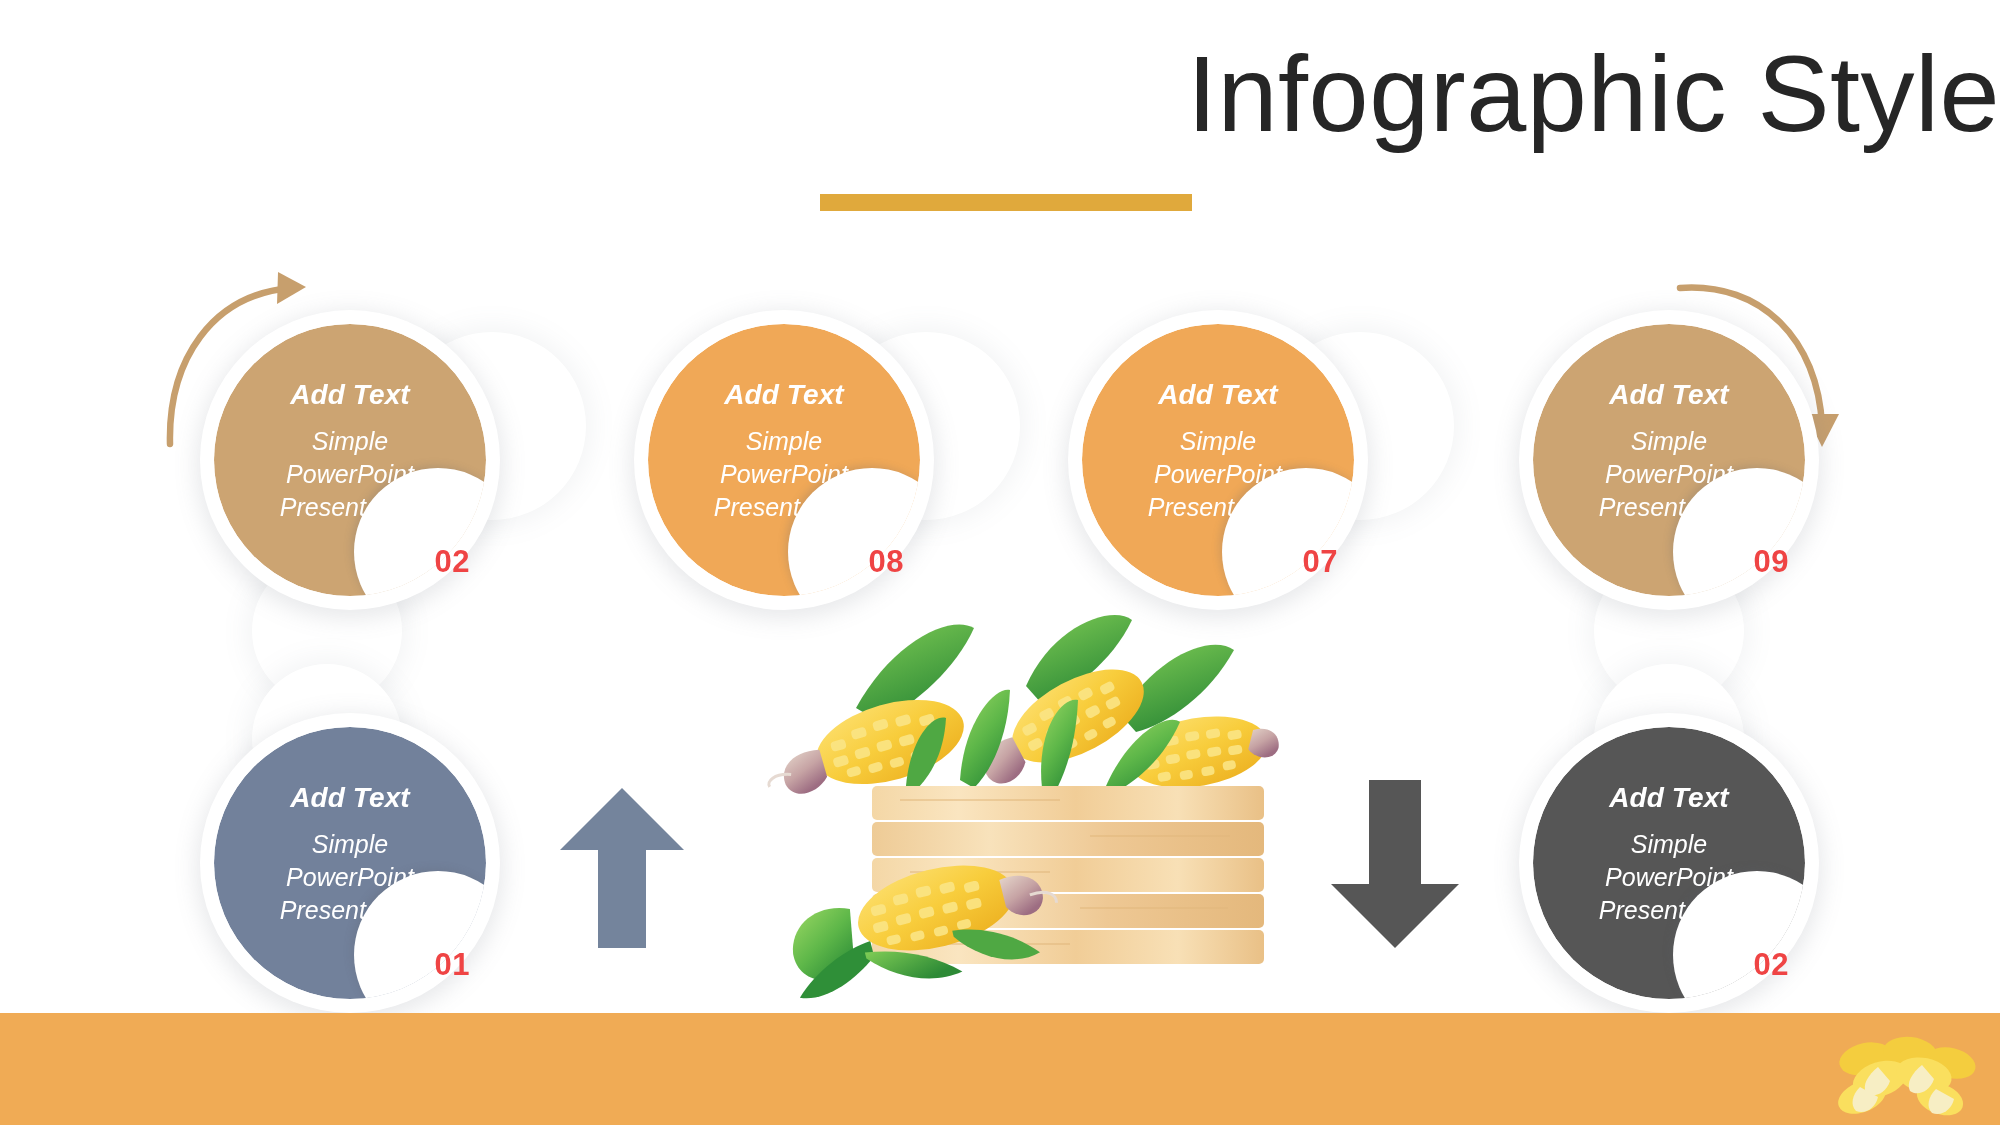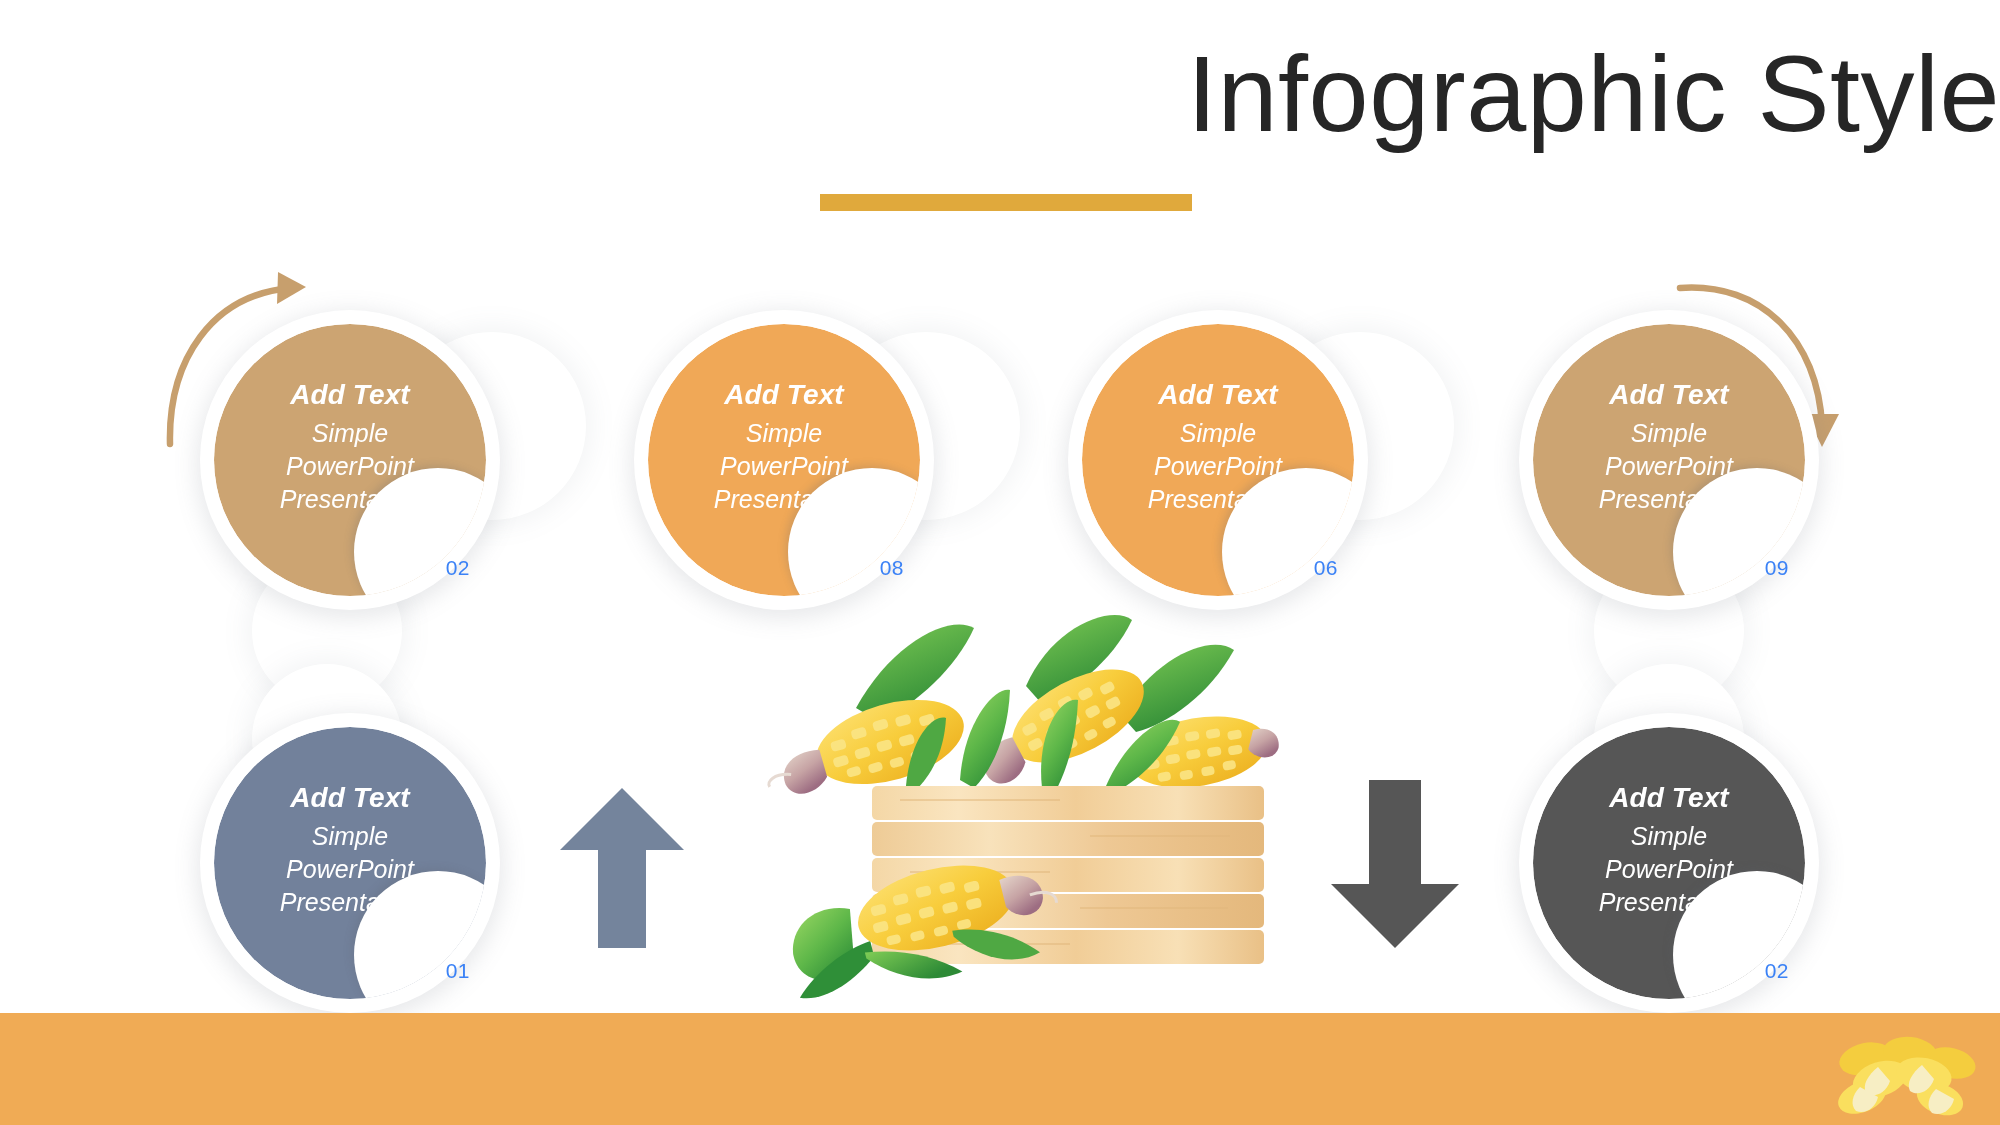--- a/index.html
+++ b/index.html
@@ -89,29 +89,29 @@
   .step-title {
     font-size:28px;
     font-weight:bold;
     line-height:1.24;
     letter-spacing:0.1px;
   }
   .step-sub {
     font-size:25px;
     font-weight:400;
     line-height:1.32;
-    margin-top:4px;
+    margin-top:12px;
   }
   .step-num {
     position:absolute;
     z-index:5;
     right:30px; bottom:30px;
-    font-size:21px;
-    font-weight:normal;
-    color:#3b82f6;
+    font-size:31px;
+    font-weight:bold;
+    color:#ef4444;
     letter-spacing:0.5px;
   }
 
   
   .arc { position:absolute; z-index:2; }
 
   
   .bigarrow { position:absolute; z-index:4; }
 
   
@@ -200,21 +200,21 @@
       <div class="notch"></div>
       <div class="step-text">
         <div class="step-title">Add Text</div>
         <div class="step-sub">
           <div>Simple</div>
           <div>PowerPoint</div>
           <div>Presentation</div>
         </div>
       </div>
     </div>
-    <div class="step-num">06</div>
+    <div class="step-num">07</div>
   </div>
 
   <div class="step" style="left:1519px; top:310px;">
     <div class="step-inner">
       <div class="disc" style="background:#cca472;"></div>
       <div class="notch"></div>
       <div class="step-text">
         <div class="step-title">Add Text</div>
         <div class="step-sub">
           <div>Simple</div>

